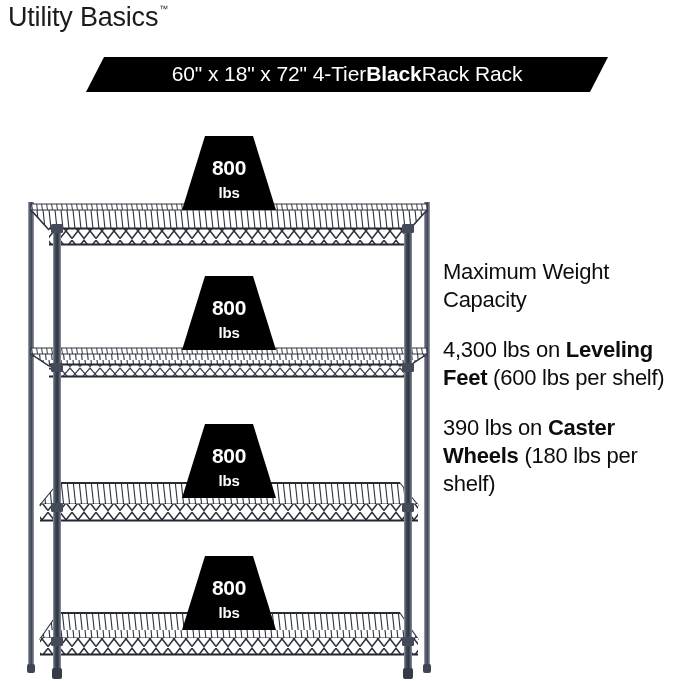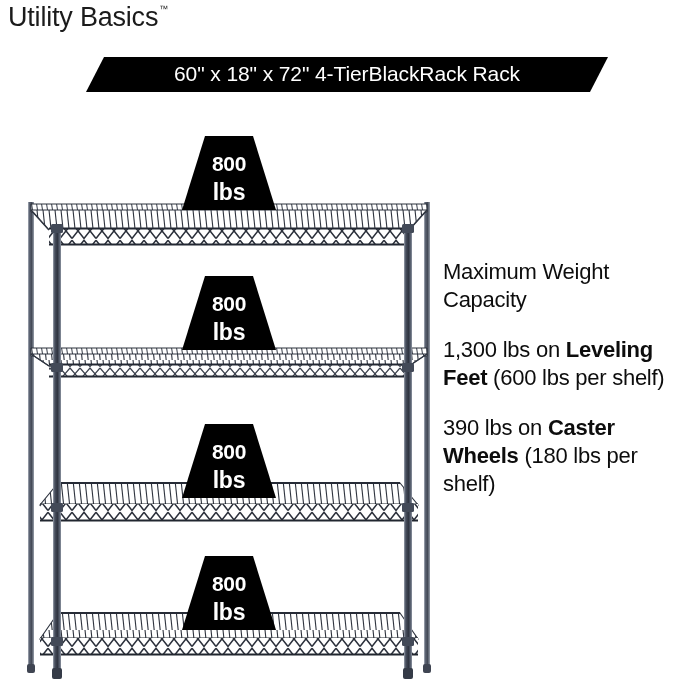--- a/index.html
+++ b/index.html
@@ -42,21 +42,21 @@
   #banner-text{
     position:absolute;inset:0;
     display:flex;align-items:center;justify-content:center;
     color:#ffffff;
     font-size:21px;
     font-weight:400;
     letter-spacing:-0.1px;
     white-space:nowrap;
     padding-bottom:1px;
   }
-  #banner-text b{font-weight:400;}
+  #banner-text b{font-weight:700;}
 
   
   #rack{
     position:absolute;left:0px;top:120px;
     width:450px;height:561px;
   }
   #rack svg{display:block;}
 
   
   .badge{
@@ -71,21 +71,21 @@
   .badge .lines{
     position:absolute;inset:0;
     display:flex;flex-direction:column;
     align-items:center;justify-content:center;
     color:#ffffff;
     font-weight:700;
     line-height:1.12;
     padding-top:12px;
   }
   .badge .num{font-size:21px;letter-spacing:-0.3px;}
-  .badge .unit{font-size:23px;letter-spacing:-0.2px;margin-top:5px;}
+  .badge .unit{font-size:15px;letter-spacing:-0.2px;margin-top:5px;}
 
   
   #copy{
     position:absolute;left:443px;top:258px;
     width:238px;
     color:#0d0d0d;
     font-size:22px;
     font-weight:400;
     line-height:1.27;
     letter-spacing:-0.25px;
@@ -251,18 +251,18 @@
     <div class="shape"></div>
     <div class="lines">
       <span class="num">800</span>
       <span class="unit">lbs</span>
     </div>
   </div>
 
   <div id="copy">
     <p class="heading">Maximum Weight Capacity</p>
 
-    <p class="para"><span>1,300 lbs on </span><b>Leveling Feet</b><span> (600 lbs per shelf)</span></p>
+    <p class="para"><span>4,300 lbs on </span><b>Leveling Feet</b><span> (600 lbs per shelf)</span></p>
 
     <p class="para"><span>390 lbs on </span><b>Caster Wheels</b><span> (180 lbs per shelf)</span></p>
   </div>
 
 </div>
 
 </body></html>

